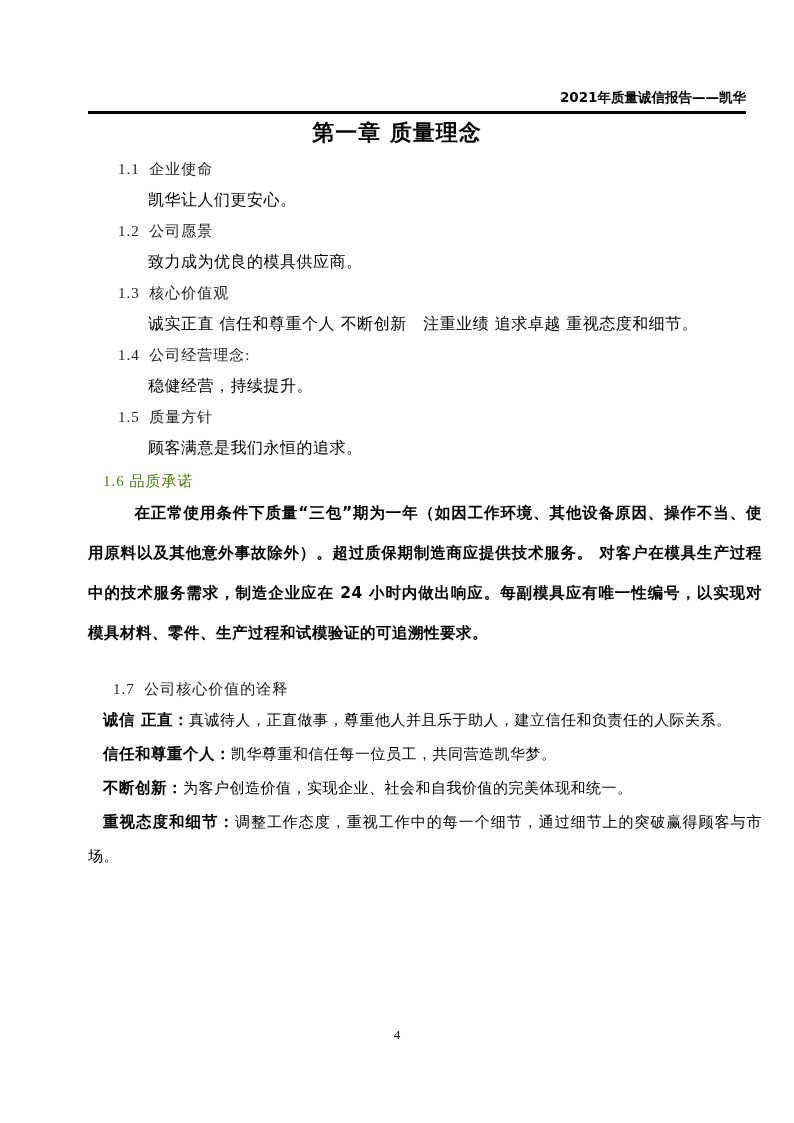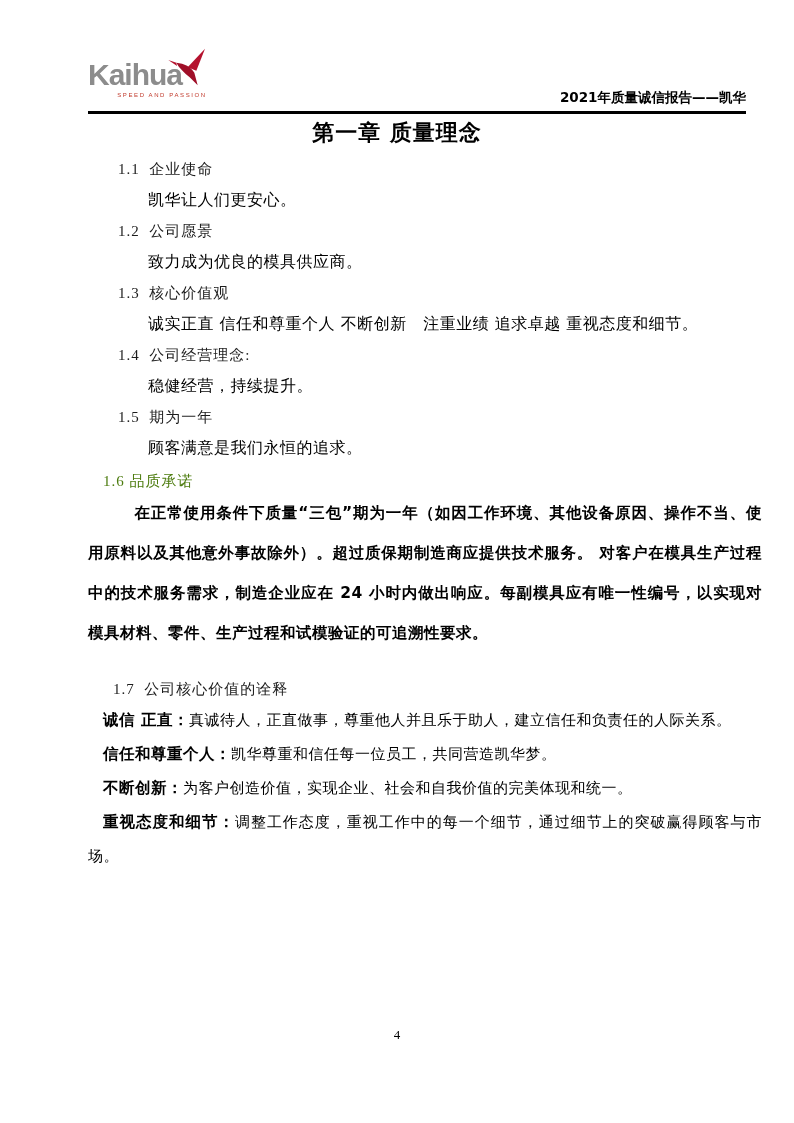--- a/index.html
+++ b/index.html
@@ -72,49 +72,40 @@
     position:absolute; bottom:80px; left:0; right:0; text-align:center;
     font-size:13px;
   }
 </style>
 </head>
 <body>
 
 <div class="page">
 
   <div class="header">
-    <div class="logo">
-      <span class="logo-word">Kaihua</span>
-      <svg class="logo-bird" viewBox="0 0 60 60">
-        <path d="M57 1 L31 29 L44 34 Z" fill="#b5122e"></path>
-        <path d="M14 22 C26 23 36 28 41 37 L46 56 L34 44 C26 37 18 30 14 22 Z" fill="#a00f28"></path>
-        <path d="M14 22 L2 18 L15 27 Z" fill="#b5122e"></path>
-      </svg>
-      <span class="logo-tagline">SPEED AND PASSION</span>
-    </div>
     <span class="report-title">2021年质量诚信报告——凯华</span>
   </div>
 
   <h1 class="chapter-title">第一章 质量理念</h1>
 
   <div class="content">
 
     <p class="sec-h"><span>1.1</span>&nbsp; <span>企业使命</span></p>
     <p class="sec-s">凯华让人们更安心。</p>
 
     <p class="sec-h"><span>1.2</span>&nbsp; <span>公司愿景</span></p>
     <p class="sec-s">致力成为优良的模具供应商。</p>
 
     <p class="sec-h"><span>1.3</span>&nbsp; <span>核心价值观</span></p>
     <p class="sec-s">诚实正直 信任和尊重个人 不断创新　注重业绩 追求卓越 重视态度和细节。</p>
 
     <p class="sec-h"><span>1.4</span>&nbsp; <span>公司经营理念:</span></p>
     <p class="sec-s">稳健经营，持续提升。</p>
 
-    <p class="sec-h"><span>1.5</span>&nbsp; <span>期为一年</span></p>
+    <p class="sec-h"><span>1.5</span>&nbsp; <span>质量方针</span></p>
     <p class="sec-s">顾客满意是我们永恒的追求。</p>
 
     <p class="sec-h-16"><span>1.6</span> <span>品质承诺</span></p>
     <p class="commitment-body">在正常使用条件下质量“三包”期为一年（如因工作环境、其他设备原因、操作不当、使用原料以及其他意外事故除外）。超过质保期制造商应提供技术服务。 对客户在模具生产过程中的技术服务需求，制造企业应在 24 小时内做出响应。每副模具应有唯一性编号，以实现对模具材料、零件、生产过程和试模验证的可追溯性要求。</p>
 
     <p class="sec-h-17"><span>1.7</span>&nbsp; <span>公司核心价值的诠释</span></p>
 
     <div class="values">
       <p><span class="lead">诚信 正直：</span><span>真诚待人，正直做事，尊重他人并且乐于助人，建立信任和负责任的人际关系。</span></p>
       <p><span class="lead">信任和尊重个人：</span><span>凯华尊重和信任每一位员工，共同营造凯华梦。</span></p>

